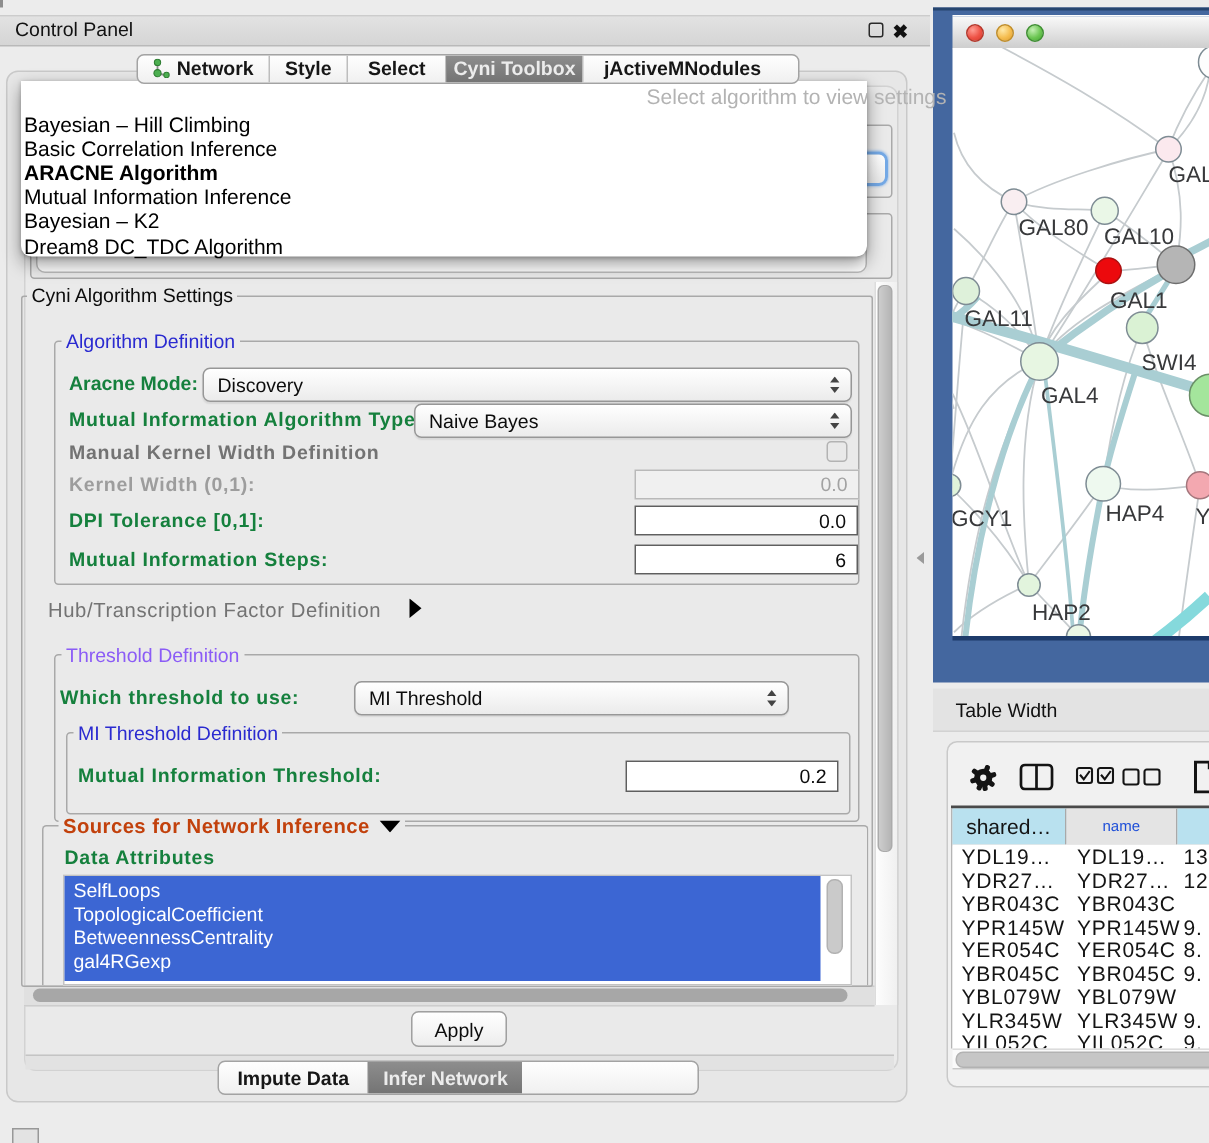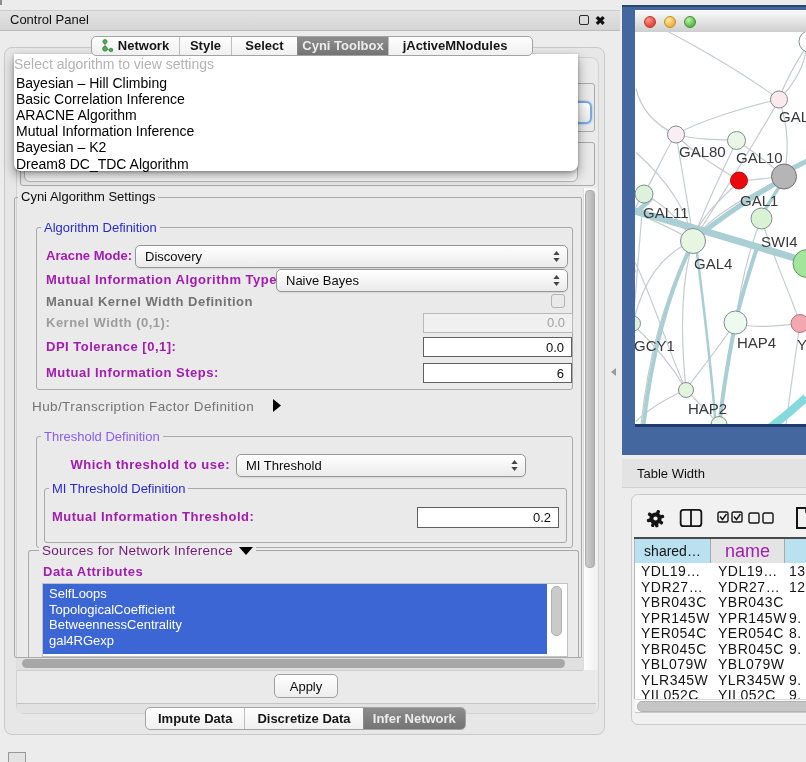--- a/index.html
+++ b/index.html
@@ -1,21 +1,21 @@
 <!DOCTYPE html>
 <html><head>
 <meta charset="utf-8">
 <style>
 html,body{margin:0;padding:0}
 body{width:806px;height:762px;position:relative;overflow:hidden;background:#ececec;
  font-family:"Liberation Sans",sans-serif;-webkit-font-smoothing:antialiased}
 .a{position:absolute}
 .gb{position:absolute;border:1px solid #a9a9a9;border-radius:3px}
 .gt{position:absolute;background:#eaeaea;padding:0 3px;font-size:13px;line-height:13px;white-space:nowrap}
-.lb{position:absolute;font-size:13px;font-weight:bold;color:#a21caf;white-space:nowrap;line-height:14px;letter-spacing:.5px}
+.lb{position:absolute;font-size:13px;font-weight:bold;color:#15803d;white-space:nowrap;line-height:14px;letter-spacing:.5px}
 .combo{position:absolute;border:1px solid #979797;border-radius:5px;background:linear-gradient(#ffffff,#ebebeb);font-size:13px;color:#0c0c0c;box-shadow:0 1px 1px rgba(0,0,0,.08)}
 .combo .t{position:absolute;left:9px;top:3px;white-space:nowrap}
 .combo svg{position:absolute;right:7px;top:5px}
 .fld{position:absolute;background:#fff;border:1px solid #5f5f5f;font-size:13px;color:#0c0c0c;text-align:right;line-height:19px;padding-right:7px}
 .fldd{position:absolute;background:#f0f0f0;border:1px solid #b9b9b9;font-size:13px;color:#a2a2a2;text-align:right;line-height:18px;padding-right:7px}
 .seg{display:flex;position:absolute;border:1px solid #a3a3a3;border-radius:5px;background:linear-gradient(#fefefe,#f0f0f0);font-size:13px;font-weight:bold;color:#161616;overflow:hidden}
 .seg div{display:flex;align-items:center;justify-content:center;border-left:1px solid #bdbdbd}
 .seg div:first-child{border-left:none}
 .seg .sel{background:linear-gradient(#8d8d8d,#747474);color:#ececec;border-left-color:#8a8a8a}
 .pi{position:absolute;left:16px;font-size:14px;line-height:16px;color:#000;white-space:nowrap}
@@ -84,50 +84,50 @@
 <div class="fld" style="left:423px;top:363px;width:140px;height:18px">6</div>
 
 <div class="a" style="left:32px;top:399px;font-size:13.5px;letter-spacing:.4px;color:#737373;white-space:nowrap">Hub/Transcription Factor Definition</div>
 <svg class="a" style="left:272px;top:399px" width="10" height="13" viewBox="0 0 10 13">
     <path d="M1 0L9 6.5L1 13Z" fill="#000"></path>
   </svg>
 
 <div class="gb" style="left:36px;top:436px;width:535px;height:110px"></div>
 <div class="gt" style="left:41px;top:430px;color:#8b5cf6">Threshold Definition</div>
 
-<div class="lb" style="left:40px;top:458px;width:190px;text-align:right">Which threshold to use:</div>
+<div class="lb" style="left:40px;top:458px;width:190px;">Which threshold to use:</div>
 <div class="combo" style="left:236px;top:454px;width:288px;height:21px">
     <span class="t">MI Threshold</span>
     <svg width="7" height="11" viewBox="0 0 7 11">
       <path d="M3.5 0L6.6 4H.4Z" fill="#444"></path>
       <path d="M3.5 11L.4 7H6.6Z" fill="#444"></path>
     </svg>
   </div>
 
 <div class="gb" style="left:44px;top:488px;width:521px;height:53px"></div>
 <div class="gt" style="left:49px;top:482px;color:#2a2ad0">MI Threshold Definition</div>
 <div class="lb" style="left:52px;top:510px">Mutual Information Threshold:</div>
 <div class="fld" style="left:417px;top:507px;width:133px;height:19px">0.2</div>
 
 <div class="gb" style="left:28px;top:550px;width:549px;height:106px;border-bottom:none;border-radius:3px 3px 0 0"></div>
-<div class="gt" style="left:39px;top:544px;color:#701a75;font-weight:normal;font-size:13.5px;letter-spacing:.3px">Sources for Network Inference <svg width="14" height="8" viewBox="0 0 14 8" style="margin-left:2px">
+<div class="gt" style="left:39px;top:544px;color:#c2410c;font-weight:bold;font-size:13.5px;letter-spacing:.3px">Sources for Network Inference <svg width="14" height="8" viewBox="0 0 14 8" style="margin-left:2px">
       <path d="M0 0H14L7 8Z" fill="#000"></path>
     </svg></div>
 <div class="lb" style="left:43px;top:565px">Data Attributes</div>
 
 <div class="a" style="left:42px;top:583px;width:524px;height:72px;background:#fff;border:1px solid #c3c3c3"></div>
 <div class="a" style="left:43px;top:584px;width:504px;height:70px;background:#3c66d3"></div>
 <div class="a" style="left:49px;top:586px;font-size:13px;line-height:15.5px;color:#fff">SelfLoops<br>TopologicalCoefficient<br>BetweennessCentrality<br>gal4RGexp</div>
 <div class="a" style="left:551px;top:586px;width:9px;height:48px;background:#cacaca;border:1px solid #b2b2b2;border-radius:5px"></div>
 
 <div class="a" style="left:14px;top:53.5px;width:564px;height:117.5px;background:#fff;border-radius:0 0 7px 7px;box-shadow:0 5px 12px rgba(0,0,0,.4),0 1px 3px rgba(0,0,0,.25);z-index:30"></div>
-<div class="a" style="left:14px;top:56px;width:617px;text-align:left;font-size:14px;color:#b3b3b3;z-index:31">Select algorithm to view settings</div>
+<div class="a" style="left:14px;top:56px;width:617px;text-align:right;font-size:14px;color:#b3b3b3;z-index:31">Select algorithm to view settings</div>
 <div class="pi" style="top:74.5px;z-index:31">Bayesian – Hill Climbing</div>
 <div class="pi" style="top:90.7px;z-index:31">Basic Correlation Inference</div>
-<div class="pi" style="top:106.9px;z-index:31;font-weight:normal">ARACNE Algorithm</div>
+<div class="pi" style="top:106.9px;z-index:31;font-weight:bold">ARACNE Algorithm</div>
 <div class="pi" style="top:123.1px;z-index:31">Mutual Information Inference</div>
 <div class="pi" style="top:139.3px;z-index:31">Bayesian – K2</div>
 <div class="pi" style="top:155.5px;z-index:31">Dream8 DC_TDC Algorithm</div>
 
 <div class="seg" style="left:91px;top:36px;width:440px;height:17.5px;z-index:35">
  <div style="width:87px"><svg width="12" height="13" viewBox="0 0 12 13" style="margin-right:4px">
         <path d="M3 3V10M3 10L8 11" stroke="#8a8a8a" stroke-width="1.2" fill="none"></path>
         <circle cx="3" cy="2.6" r="2.1" fill="#4caf50" stroke="#2e7d32" stroke-width=".7"></circle>
         <circle cx="3" cy="9.8" r="2.4" fill="#4caf50" stroke="#2e7d32" stroke-width=".7"></circle>
         <circle cx="9" cy="11" r="1.8" fill="#4caf50" stroke="#2e7d32" stroke-width=".7"></circle>
@@ -135,21 +135,20 @@
  <div style="width:51px">Style</div>
  <div style="width:65px">Select</div>
  <div class="sel" style="width:90px">Cyni Toolbox</div>
  <div style="width:132px">jActiveMNodules</div>
 </div>
 
 <div class="a" style="left:274px;top:674px;width:62px;height:22px;background:linear-gradient(#ffffff,#ededed);border:1px solid #a0a0a0;border-radius:5px;font-size:13px;color:#0c0c0c;display:flex;align-items:center;justify-content:center">Apply</div>
 
 <div class="seg" style="left:145px;top:707px;width:319px;height:21px">
  <div style="width:99px">Impute Data</div>
- <div style="width:118px">Discretize Data</div>
  <div class="sel" style="width:102px">Infer Network</div>
 </div>
 
 <div class="a" style="left:8px;top:752px;width:16px;height:12px;background:#e3e3e3;border:1px solid #989898"></div>
 
 <svg class="a" style="left:611px;top:368px" width="5" height="8" viewBox="0 0 5 8">
     <path d="M5 0L0 4L5 8Z" fill="#9a9a9a"></path>
   </svg>
 
 <div class="a" style="left:622px;top:5px;width:184px;height:448px;background:#44679f;border-top:2px solid #26456f"></div>
@@ -281,21 +280,21 @@
     <rect x="15" y="1" width="10" height="10" rx="1.5" fill="none" stroke="#141414" stroke-width="1.4"></rect>
   </svg>
 <svg class="a" style="left:795px;top:507px" width="16" height="22" viewBox="0 0 16 22">
     <path d="M2 1h9l4 4v16H2z" fill="none" stroke="#141414" stroke-width="2"></path>
     <path d="M11 1v4h4" fill="none" stroke="#141414" stroke-width="1.6"></path>
   </svg>
 
 <div class="a" style="left:634px;top:537px;width:172px;height:2px;background:#4a4a4a"></div>
 <div class="a" style="left:634px;top:539px;width:1px;height:160px;background:#b5b5b5"></div>
 <div class="a" style="left:635px;top:539px;width:75px;height:24px;background:#b9e1ef;border-right:1px solid #a9a9a9;border-bottom:1px solid #bcbcbc;font-size:14px;color:#141414;display:flex;align-items:center;justify-content:center">shared…</div>
-<div class="a" style="left:711px;top:539px;width:73px;height:24px;background:#e4e4e4;border-right:1px solid #a9a9a9;border-bottom:1px solid #bcbcbc;font-size:18px;color:#a21caf;display:flex;align-items:center;justify-content:center">name</div>
+<div class="a" style="left:711px;top:539px;width:73px;height:24px;background:#e4e4e4;border-right:1px solid #a9a9a9;border-bottom:1px solid #bcbcbc;font-size:10px;color:#1d4ed8;display:flex;align-items:center;justify-content:center">name</div>
 <div class="a" style="left:785px;top:539px;width:21px;height:24px;background:#b9e1ef;border-bottom:1px solid #bcbcbc"></div>
 <div class="a" style="left:635px;top:563px;width:171px;height:136px;background:#fff;overflow:hidden;font-size:14px;color:#141414;letter-spacing:.5px">
  <div style="position:absolute;left:6px;top:1px;line-height:15.5px">YDL19…<br>YDR27…<br>YBR043C<br>YPR145W<br>YER054C<br>YBR045C<br>YBL079W<br>YLR345W<br>YIL052C</div>
  <div style="position:absolute;left:83px;top:1px;line-height:15.5px">YDL19…<br>YDR27…<br>YBR043C<br>YPR145W<br>YER054C<br>YBR045C<br>YBL079W<br>YLR345W<br>YIL052C</div>
  <div style="position:absolute;left:154px;top:1px;line-height:15.5px">13<br>12<br>&nbsp;<br>9.<br>8.<br>9.<br>&nbsp;<br>9.<br>9.</div>
 </div>
 
 <div class="a" style="left:635px;top:699px;width:171px;height:12px;background:#fafafa;border-top:1px solid #dcdcdc;border-bottom:1px solid #c9c9c9"></div>
 <div class="a" style="left:637px;top:700.5px;width:175px;height:9px;background:#c6c6c6;border:1px solid #b2b2b2;border-radius:5px"></div>
 

